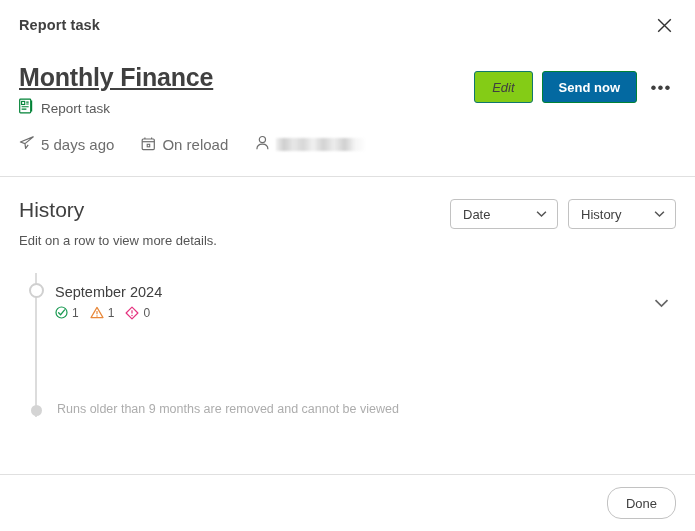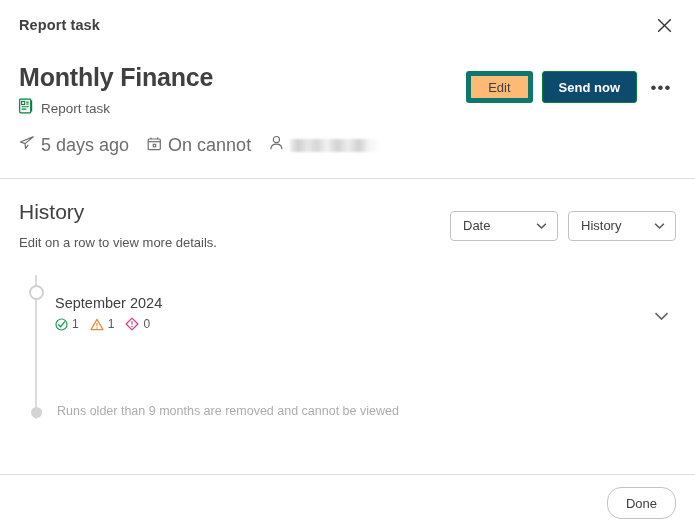--- a/index.html
+++ b/index.html
@@ -66,35 +66,36 @@
     align-items: flex-start;
   }
   .header-left { flex: 1 1 auto; min-width: 0; }
   .page-title {
     font-size: 25px;
     font-weight: bold;
     color: #404040;
     line-height: 30px;
     letter-spacing: -0.2px;
     margin: 0 0 6px 0;
+    text-decoration: underline;
   }
   .subtitle-row {
     display: flex;
     align-items: center;
     gap: 7px;
     margin-bottom: 17px;
   }
   .subtitle-text {
     font-size: 13.5px;
     color: #595959;
   }
   .meta-row {
     display: flex;
-    gap: 6px;
-    font-size: 18px;
+    gap: 15px;
+    font-size: 15px;
     color: #6e6e6e;
   }
   .meta-item {
     display: flex;
     align-items: center;
     gap: 6px;
     margin-right: 12px;
   }
   .meta-item:last-child { margin-right: 0; }
   .meta-text { white-space: nowrap; }
@@ -127,28 +128,29 @@
   }
   .btn {
     font-family: "Liberation Sans", sans-serif;
     font-size: 13px;
     border-radius: 3px;
     cursor: pointer;
     box-sizing: border-box;
     white-space: nowrap;
   }
   .btn-secondary {
-    background: #fdba74;
-    border: 5px solid #0f766e;
+    background: #84cc16;
+    border: 1px solid #0f766e;
     color: #404040;
     height: 32px;
     padding: 0 17px;
+    font-style: italic;
   }
   .btn-primary {
-    background: #0c4a6e;
+    background: #0369a1;
     border: 1px solid #018236;
     color: #ffffff;
     font-weight: bold;
     height: 32px;
     padding: 0 16px;
   }
   .more-btn {
     width: 30px;
     height: 30px;
     border: none;
@@ -167,21 +169,21 @@
   
   .body {
     flex: 1 1 auto;
     padding: 20px 19px 0 19px;
     box-sizing: border-box;
     overflow: hidden;
     position: relative;
   }
   .history-head {
     display: flex;
-    align-items: center;
+    align-items: flex-start;
   }
   .history-head-left { flex: 1 1 auto; }
   .history-title {
     font-size: 21px;
     color: #404040;
     font-weight: normal;
     margin: 0 0 11px 0;
     line-height: 25px;
   }
   .history-hint {
@@ -220,21 +222,21 @@
     position: absolute;
     left: 16px;
     top: 0;
     bottom: 0;
     width: 2px;
     background: #dcdcdc;
   }
   .tl-item {
     position: relative;
     display: flex;
-    align-items: flex-end;
+    align-items: center;
   }
   .tl-item.run { min-height: 56px; }
   .marker-open {
     position: absolute;
     left: -26px;
     top: 10px;
     width: 15px;
     height: 15px;
     border-radius: 50%;
     border: 2px solid #d0d0d0;
@@ -359,21 +361,21 @@
 
           <span class="meta-item">
             <span>
               <svg width="15" height="15" viewBox="0 0 15 15" aria-hidden="true">
                 <rect x="1.2" y="3.0" width="12.1" height="10.6" rx="1" fill="none" stroke="#6e6e6e" stroke-width="1.2"></rect>
                 <path d="M1.2 5.7 H13.3" stroke="#6e6e6e" stroke-width="1.2"></path>
                 <path d="M3.9 1.4 V3.0 M10.6 1.4 V3.0" stroke="#6e6e6e" stroke-width="1.2"></path>
                 <rect x="6.2" y="8.3" width="2.5" height="2.5" fill="none" stroke="#6e6e6e" stroke-width="1.1"></rect>
               </svg>
             </span>
-            <span class="meta-text">On cannot</span>
+            <span class="meta-text">On reload</span>
           </span>
 
           <span class="meta-item">
             <span>
               <svg width="15" height="16" viewBox="0 0 15 16" aria-hidden="true">
                 <circle cx="7.4" cy="4.6" r="3.1" fill="none" stroke="#6e6e6e" stroke-width="1.2"></circle>
                 <path d="M1.9 14.3 C1.9 10.9 4.4 9.2 7.4 9.2 C10.4 9.2 12.9 10.9 12.9 14.3" fill="none" stroke="#6e6e6e" stroke-width="1.2"></path>
               </svg>
             </span>
             <span class="redacted"></span>

